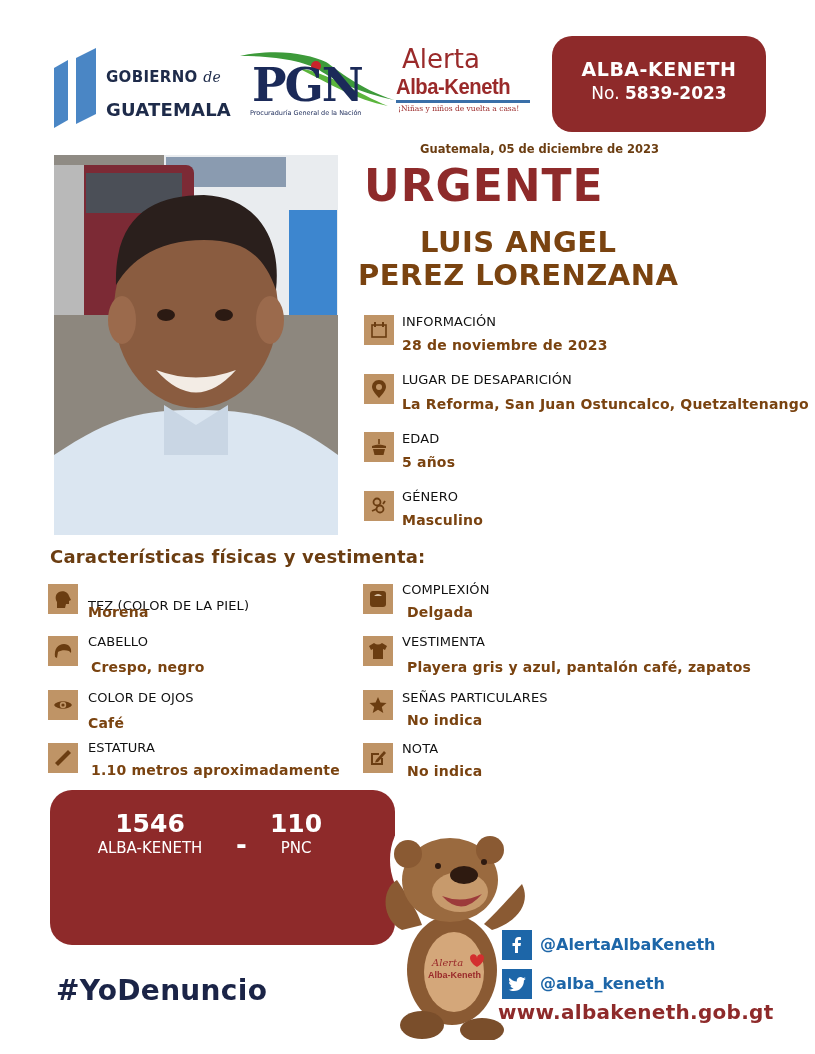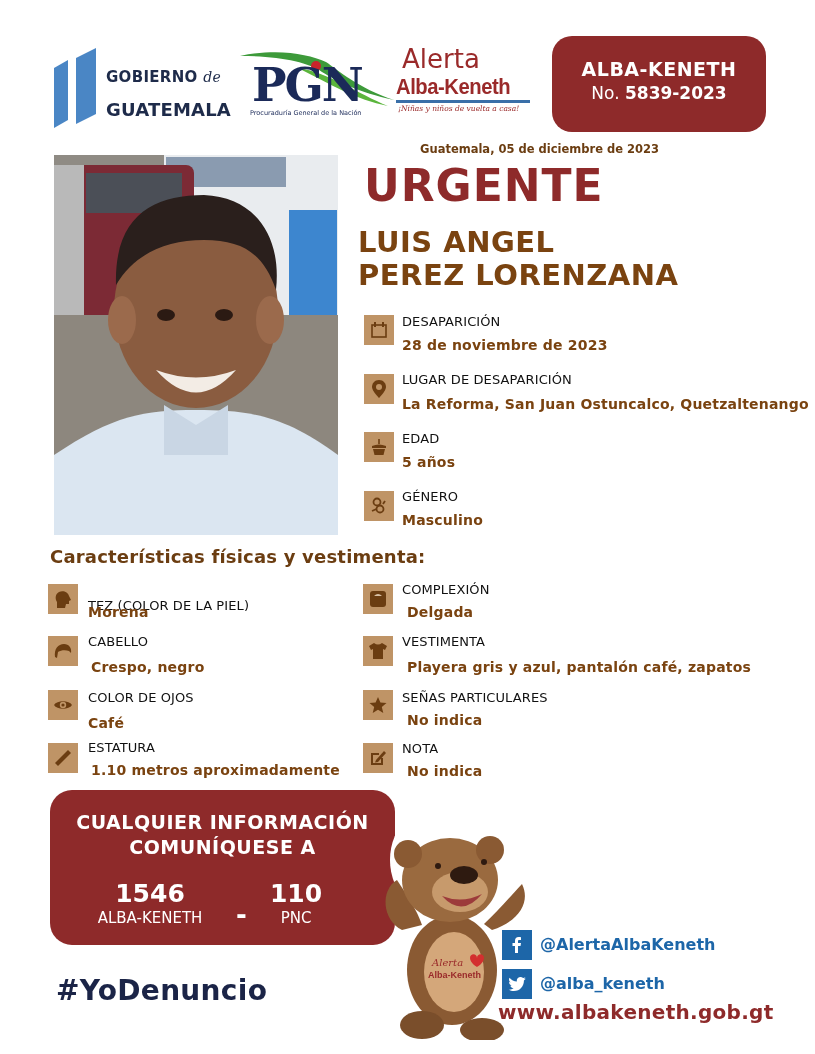--- a/index.html
+++ b/index.html
@@ -15,34 +15,34 @@
   .gob-text .l2 { font-size: 18px; letter-spacing: 0.2px; margin-top: 16px; }
 
   .pgn { left: 238px; top: 48px; width: 158px; height: 72px; }
   .pgn-letters { position: absolute; left: 14px; top: 10px; font-family: "DejaVu Serif", serif; font-weight: bold; font-size: 46px; color: #1b2a59; letter-spacing: -2px; }
   .pgn-sub { position: absolute; left: 12px; top: 61px; font-size: 6.5px; color: #1b2a59; white-space: nowrap; }
 
   .alerta { left: 396px; top: 48px; width: 138px; height: 70px; }
   .alerta .a1 { position: absolute; left: 6px; top: -4px; font-family: "DejaVu Sans", sans-serif; font-size: 26px; color: #9a2a2a; }
   .alerta .a2 { position: absolute; left: 0px; top: 26px; font-family: "Liberation Sans", sans-serif; font-weight: bold; font-size: 22px; color: #9a2a2a; letter-spacing: -0.5px; transform: scaleX(0.92); transform-origin: left; white-space: nowrap; }
   .alerta .bar { position: absolute; left: 0; top: 52px; width: 134px; height: 3px; background: #3a6fa8; }
-  .alerta .a3 { position: absolute; left: 2px; top: 56px; font-family: "DejaVu Serif", serif; font-style: italic; font-size: 7.5px; color: #9a2a2a; white-space: nowrap; }
+  .alerta .a3 { position: absolute; left: 2px; top: 56px; font-family: "DejaVu Serif", serif; font-size: 7.5px; color: #9a2a2a; white-space: nowrap; }
 
   .badge { left: 552px; top: 36px; width: 214px; height: 96px; background: #8e2a2a; border-radius: 20px; color: #fff; text-align: center; }
   .badge .b1 { margin-top: 22px; font-size: 19px; font-weight: bold; letter-spacing: 0.5px; }
   .badge .b2 { margin-top: 3px; font-size: 17px; }
   .badge .b2 b { font-weight: bold; }
 
   .date { left: 420px; width: 336px; top: 142px; text-align: left; font-size: 11.5px; font-weight: bold; color: #6b3d11; }
 
   
   .photo { left: 54px; top: 155px; width: 284px; height: 380px; overflow: hidden; background: #9a958d; }
 
   .urgente { left: 364px; top: 164px; font-size: 44px; font-weight: bold; color: #8e2a2a; letter-spacing: 1px; line-height: 1; }
-  .name { left: 358px; top: 226px; font-size: 29px; font-weight: bold; color: #7a4310; line-height: 33px; letter-spacing: 0.5px; }
+  .name { left: 358px; top: 226px; font-size: 29px; font-weight: bold; color: #7a4310; line-height: 33px; letter-spacing: 0.5px; text-align: center; }
 
   
   .icon-box { width: 30px; height: 30px; background: #bf9466; display: flex; align-items: center; justify-content: center; }
   .icon-box svg { width: 20px; height: 20px; }
   .lbl { font-size: 13px; color: #111; font-weight: normal; white-space: nowrap; letter-spacing: 0.1px; }
   .val { font-size: 14px; color: #7a4310; font-weight: bold; white-space: nowrap; letter-spacing: 0.2px; }
 
   .section { left: 50px; top: 546px; font-size: 18px; font-weight: bold; color: #6b3d11; letter-spacing: 0.2px; }
 
   
@@ -125,21 +125,21 @@
   <div>PEREZ LORENZANA</div>
 </div>
 
 <div class="abs icon-box" style="left:364px;top:315px">
   <svg viewBox="0 0 20 20">
       <rect x="3" y="5" width="14" height="12" fill="none" stroke="#6b3d11" stroke-width="1.6"></rect>
       <rect x="5" y="2" width="2" height="5" fill="#6b3d11"></rect>
       <rect x="13" y="2" width="2" height="5" fill="#6b3d11"></rect>
     </svg>
 </div>
-<div class="abs lbl" style="left:402px;top:314px">DESAPARICIÓN</div>
+<div class="abs lbl" style="left:402px;top:314px">INFORMACIÓN</div>
 <div class="abs val" style="left:402px;top:337px">28 de noviembre de 2023</div>
 
 <div class="abs icon-box" style="left:364px;top:374px">
   <svg viewBox="0 0 20 20">
       <path d="M10,1 C5.5,1 3,4.5 3,8 C3,12 10,19 10,19 C10,19 17,12 17,8 C17,4.5 14.5,1 10,1 Z" fill="#6b3d11"></path>
       <circle cx="10" cy="8" r="3" fill="#bf9466"></circle>
     </svg>
 </div>
 <div class="abs lbl" style="left:402px;top:372px">LUGAR DE DESAPARICIÓN</div>
 <div class="abs val" style="left:402px;top:396px">La Reforma, San Juan Ostuncalco, Quetzaltenango</div>
@@ -229,24 +229,20 @@
 <div class="abs icon-box" style="left:363px;top:743px">
   <svg viewBox="0 0 20 20">
       <path d="M3,5 L11,5 L11,7 L5,7 L5,15 L13,15 L13,10 L15,10 L15,17 L3,17 Z" fill="#6b3d11"></path>
       <path d="M8,12 L16,3 L18,5 L10,14 L7,14.5 Z" fill="#6b3d11"></path>
     </svg>
 </div>
 <div class="abs lbl" style="left:402px;top:741px">NOTA</div>
 <div class="abs val" style="left:407px;top:763px">No indica</div>
 
 <div class="abs contact">
-  <div class="c1">
-    <div>CUALQUIER INFORMACIÓN</div>
-    <div>COMUNÍQUESE A</div>
-  </div>
   <div class="nums">
     <div class="n" style="left:30px;width:140px">
       <div class="big">1546</div>
       <div class="small">ALBA-KENETH</div>
     </div>
     <div class="dash">-</div>
     <div class="n" style="left:206px;width:80px">
       <div class="big">110</div>
       <div class="small">PNC</div>
     </div>

